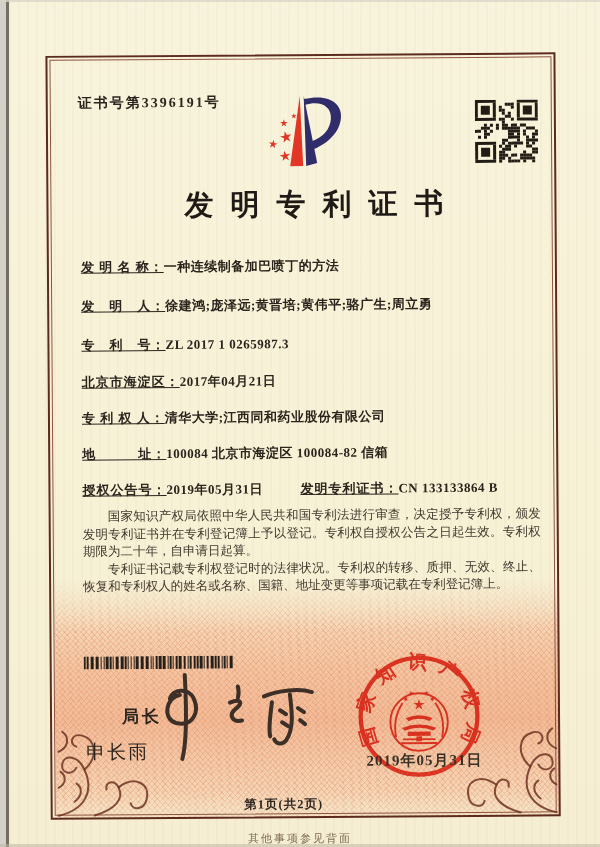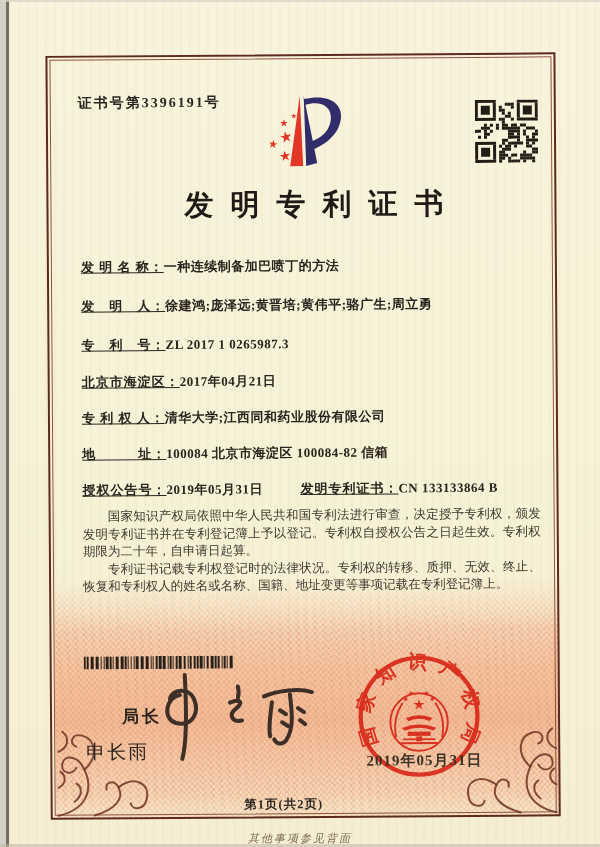--- a/index.html
+++ b/index.html
@@ -42,21 +42,21 @@
   .signature{position:absolute;left:150px;top:666px;z-index:4;}
 
   .seal{position:absolute;left:350px;top:650px;z-index:5;mix-blend-mode:multiply;opacity:.92;}
   .sealring{fill:none;stroke:#e23322;stroke-width:4.5;}
   .sealtext{font-size:20px;letter-spacing:12px;font-weight:bold;fill:#e23322;font-family:"Liberation Serif",serif;}
   .emblem *{stroke:#e23322;fill:none;stroke-width:2;}
   .emblem .fillred{fill:#e23322;stroke:none;}
   .seal-date{position:absolute;left:364px;top:752px;font-size:15px;font-weight:bold;letter-spacing:1px;color:#3a3126;z-index:6;}
 
   .page-num{position:absolute;left:181px;top:796px;width:200px;text-align:center;font-size:12.5px;font-weight:600;color:#2f2822;letter-spacing:1px;z-index:4;}
-  .back-note{position:absolute;left:200px;top:831px;width:200px;text-align:center;font-size:11px;color:rgba(92,72,50,.8);letter-spacing:2px;filter:blur(.3px);z-index:4;font-style:italic;}
+  .back-note{position:absolute;left:200px;top:831px;width:200px;text-align:center;font-size:11px;color:rgba(92,72,50,.8);letter-spacing:2px;filter:blur(.3px);z-index:4;}
 
   .flourish{position:absolute;z-index:3;}
   .flourish path{stroke:#6d3322;stroke-width:2;fill:none;stroke-linecap:round;opacity:.85;}
 </style>
 </head>
 <body>
 
 <svg width="0" height="0" style="position:absolute">
   <defs>
     <path id="star5" d="M0,-1L0.2245,-0.309L0.9511,-0.309L0.3633,0.118L0.5878,0.809L0,0.382L-0.5878,0.809L-0.3633,0.118L-0.9511,-0.309L-0.2245,-0.309Z"></path>

